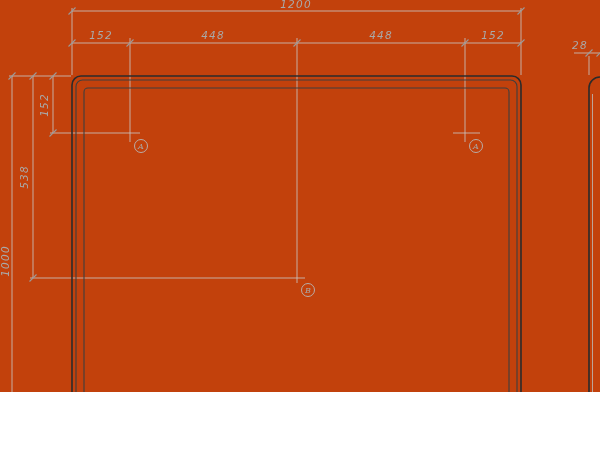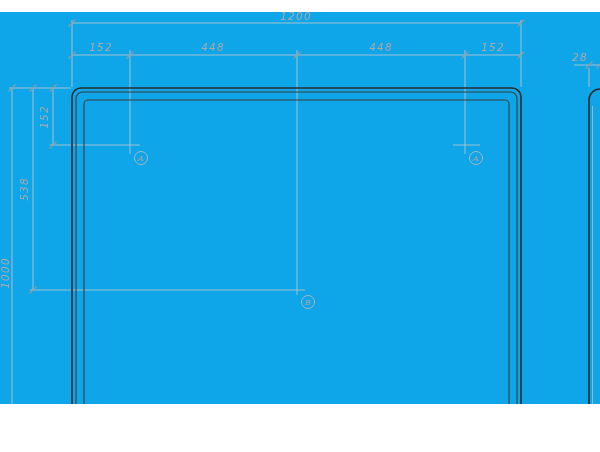--- a/index.html
+++ b/index.html
@@ -1,23 +1,22 @@
 <!DOCTYPE html>
 <html><head>
 <meta charset="utf-8">
 <style>
   html, body { margin: 0; padding: 0; background: #ffffff; }
   .canvas {
     position: relative;
     width: 600px;
     height: 392px;
-    background: #0ea5e9;
+    background: #c2410c;
     overflow: hidden;
     font-family: "DejaVu Sans", sans-serif;
-    margin-top: 12px;
   }
   svg { display: block; }
   .dim-text {
     font-family: "DejaVu Sans", sans-serif;
     font-style: italic;
     font-size: 10.5px;
     letter-spacing: 1.2px;
   }
   .callout-text {
     font-family: "DejaVu Serif", serif;

